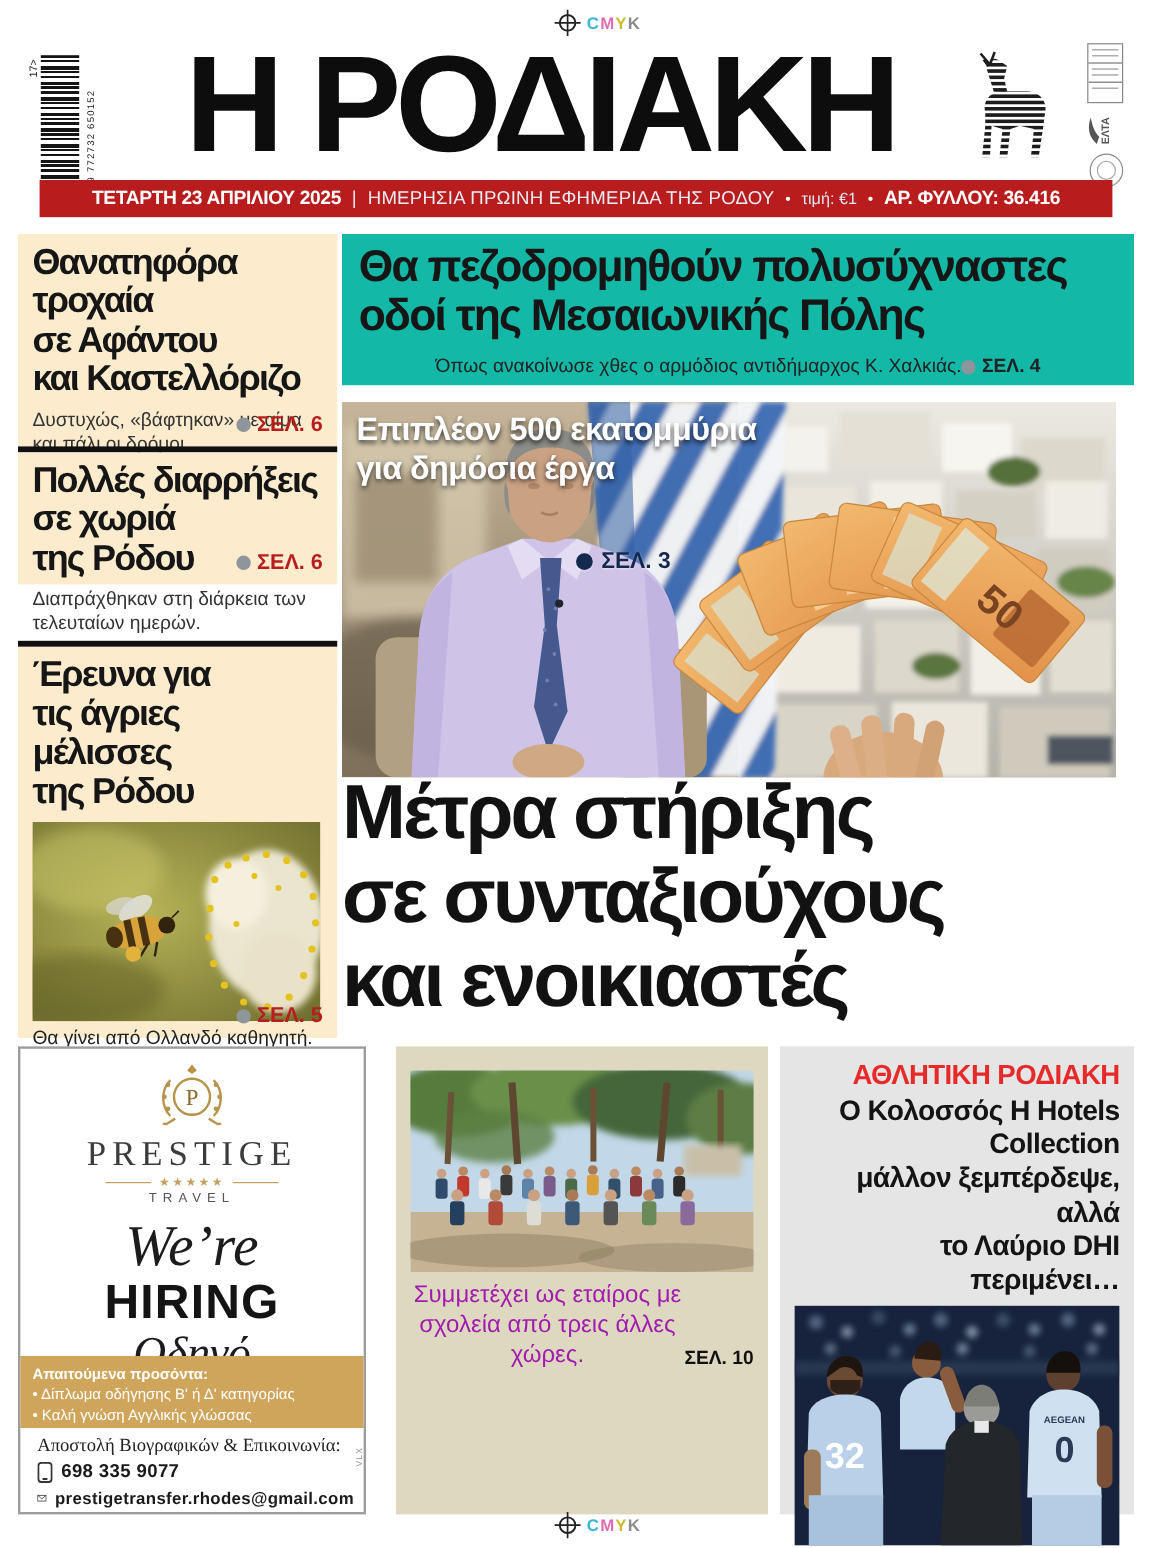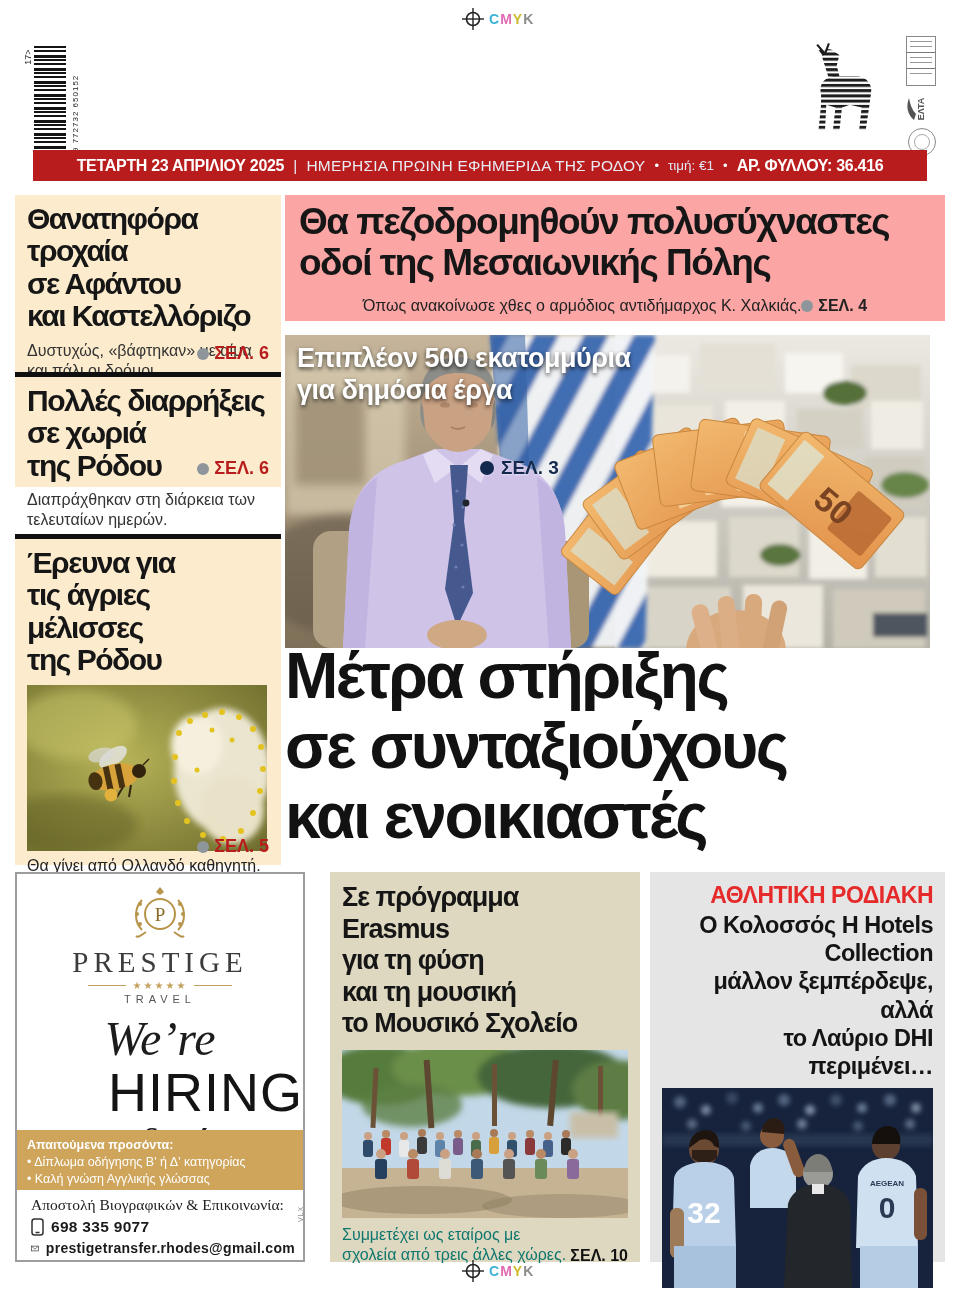--- a/index.html
+++ b/index.html
@@ -51,21 +51,21 @@
   .lbar1{top:372px;} .lbar2{top:534px;}
   .ltitle{font-size:30px;font-weight:bold;letter-spacing:-1.5px;line-height:1.08;color:#161616;}
   .lsub{margin-top:8px;font-size:16px;line-height:1.25;color:#333;}
   .pageline{position:absolute;right:12px;bottom:8px;display:flex;align-items:center;gap:5px;}
   .pageline .dot{width:12px;height:12px;border-radius:50%;background:#8e959b;}
   .pageline .txt{font-size:18px;font-weight:bold;color:#b91c1c;}
   .bee-photo{margin-top:8px;width:240px;height:166px;display:block;}
   .lcap{margin-top:6px;font-size:16px;color:#222;}
 
   
-  .lead{position:absolute;left:285px;top:195px;width:660px;height:126px;background:#fca5a5;box-sizing:border-box;padding:7px 14px;}
+  .lead{position:absolute;left:285px;top:195px;width:660px;height:126px;background:#14b8a6;box-sizing:border-box;padding:7px 14px;}
   .lead-title{font-size:37px;font-weight:bold;letter-spacing:-1.5px;line-height:1.1;color:#161616;}
   .lead-sub{position:absolute;left:14px;right:14px;bottom:6px;display:flex;justify-content:center;align-items:center;}
   .lead-sub .txt{font-size:16px;color:#222;}
 
   
   .mainphoto{position:absolute;left:285px;top:335px;width:645px;height:313px;overflow:hidden;}
   .mainphoto svg{display:block;}
   .ph-overlay{position:absolute;left:12px;top:8px;color:#fff;font-size:27px;font-weight:bold;
     letter-spacing:-0.5px;line-height:1.18;text-shadow:0 2px 4px rgba(0,0,0,.7);}
   .ph-page{position:absolute;left:195px;top:82px;display:flex;align-items:center;gap:7px;margin-top:40px;}
@@ -81,41 +81,41 @@
     border:2px solid #9d9d9d;box-sizing:border-box;}
   .ad-crest{display:block;margin:12px auto 0 auto;}
   .ad-brand{text-align:center;font-family:"Liberation Serif","DejaVu Serif",serif;font-size:29px;
     letter-spacing:5px;color:#3c3c3c;margin-top:2px;}
   .ad-stars{display:flex;align-items:center;justify-content:center;gap:7px;margin-top:1px;}
   .ad-stars .ln{width:38px;height:1px;background:#c3a05c;}
   .ad-stars .st{font-size:10px;color:#c3a05c;letter-spacing:2px;}
   .ad-travel{text-align:center;font-size:11px;letter-spacing:5px;color:#555;margin-top:2px;}
   .ad-were{text-align:center;font-family:"Liberation Serif","DejaVu Serif",serif;font-style:italic;
     font-size:48px;color:#1c1c1c;margin-top:10px;line-height:1;}
-  .ad-hiring{text-align:right;font-size:54px;font-weight:normal;letter-spacing:1px;color:#141414;line-height:1;margin-top:2px;}
+  .ad-hiring{text-align:center;font-size:40px;font-weight:bold;letter-spacing:1px;color:#141414;line-height:1;margin-top:2px;}
   .ad-role{text-align:center;font-family:"Liberation Serif","DejaVu Serif",serif;font-style:italic;
     font-size:38px;color:#1c1c1c;line-height:1.05;margin-top:4px;}
   .ad-band{position:absolute;left:0;right:0;top:256px;height:60px;background:#cfa55c;color:#fff;
     box-sizing:border-box;padding:7px 10px;font-size:12.5px;line-height:1.35;}
   .ad-band .t{font-weight:bold;}
   .ad-contact{position:absolute;left:14px;right:8px;top:322px;}
   .ad-ctitle{font-family:"Liberation Serif","DejaVu Serif",serif;font-size:15.5px;color:#222;}
   .ad-row{display:flex;align-items:center;gap:7px;margin-top:4px;}
   .ad-row .v{font-weight:bold;font-size:15.5px;color:#1a1a1a;letter-spacing:0.3px;}
   .ad-row .v.email{font-size:14px;}
   .ad-sidemark{position:absolute;left:297px;top:1222px;transform:rotate(-90deg);transform-origin:left top;
     font-size:7px;color:#8a8a8a;letter-spacing:1px;}
 
   
   .erasmus{position:absolute;left:330px;top:872px;width:310px;height:390px;background:#ded8c0;
     box-sizing:border-box;padding:10px 12px;}
   .er-title{font-size:27px;font-weight:bold;letter-spacing:-1px;line-height:1.17;color:#161616;}
   .er-photo{display:block;margin-top:10px;width:286px;height:168px;}
   .er-caprow{display:flex;margin-top:7px;align-items:flex-end;}
-  .er-cap{flex:1;font-size:16px;line-height:1.25;color:#0f766e;}
+  .er-cap{flex:1;font-size:20px;line-height:1.25;color:#a21caf;text-align:center;}
   .er-page{font-size:16px;font-weight:bold;color:#111;white-space:nowrap;}
 
   
   .sports{position:absolute;left:650px;top:872px;width:295px;height:390px;background:#e5e5e5;
     box-sizing:border-box;padding:10px 12px;text-align:right;}
   .sp-kicker{font-size:23px;font-weight:bold;color:#e62a2a;letter-spacing:-0.5px;}
   .sp-title{margin-top:2px;font-size:23.5px;font-weight:bold;letter-spacing:-0.5px;line-height:1.2;color:#141414;}
   .sp-photo{display:block;margin-top:8px;width:271px;height:200px;}
 </style>
 </head>
@@ -136,20 +136,21 @@
       <span class="k">K</span>
     </span>
   </div>
 
   <div class="barcode-wrap">
     <div class="barcode-topnum">17&gt;</div>
     <div class="barcode"></div>
     <div class="barcode-num">9 772732 650152</div>
   </div>
 
+  <div class="masthead-title">Η ΡΟΔΙΑΚΗ</div>
 
   <svg class="deer" viewBox="0 0 60 84">
     <defs>
       <pattern id="scan" width="4" height="4" patternUnits="userSpaceOnUse">
         <rect width="4" height="2.3" fill="#1d1d1d"></rect>
       </pattern>
     </defs>
     <g fill="url(#scan)" stroke="none">
       <path d="M14,40 C12,31 18,26 26,26 L40,26 C48,26 54,32 52,40 L51,48 L48,68 L43,68 L45,50 L36,48 L30,50 L28,68 L23,68 L25,50 L18,48 L17,68 L12,68 L14,48 Z"></path>
       <path d="M20,28 L15,12 C14,7 18,4 22,6 L28,10 L26,18 L28,26 Z"></path>
@@ -488,24 +489,20 @@
           <rect x="1" y="1" width="16" height="11" fill="none" stroke="#333" stroke-width="1.5"></rect>
           <path d="M1,1 L9,8 L17,1" fill="none" stroke="#333" stroke-width="1.5"></path>
         </svg>
         <span class="v email">prestigetransfer.rhodes@gmail.com</span>
       </div>
     </div>
   </div>
   <div class="ad-sidemark">VLX</div>
 
   <div class="erasmus">
-    <div class="er-title preline">Σε πρόγραμμα Erasmus
-για τη φύση
-και τη μουσική
-το Μουσικό Σχολείο</div>
     <svg class="er-photo" viewBox="0 0 286 168">
       <defs>
           <filter id="eb3">
             <feGaussianBlur stdDeviation="3"></feGaussianBlur>
           </filter>
         </defs>
       <rect width="286" height="168" fill="#c2d8e8"></rect>
       <g filter="url(#eb3)">
         <ellipse cx="40" cy="25" rx="60" ry="30" fill="#567c3e"></ellipse>
           <ellipse cx="120" cy="18" rx="70" ry="28" fill="#6b8f4a"></ellipse>

